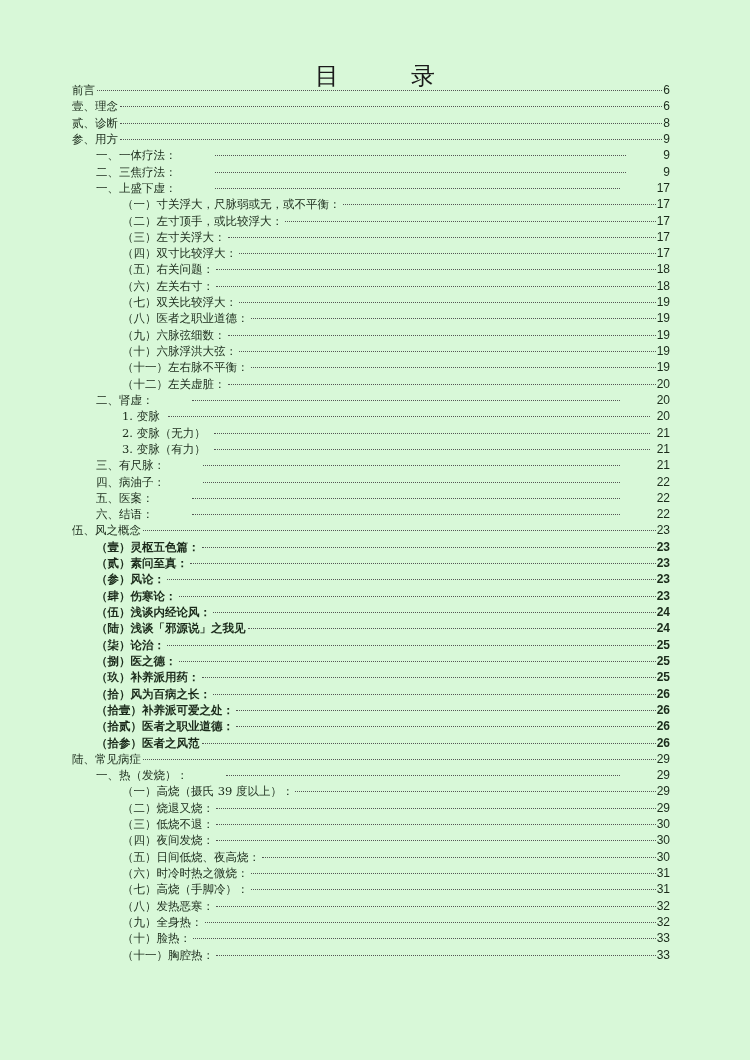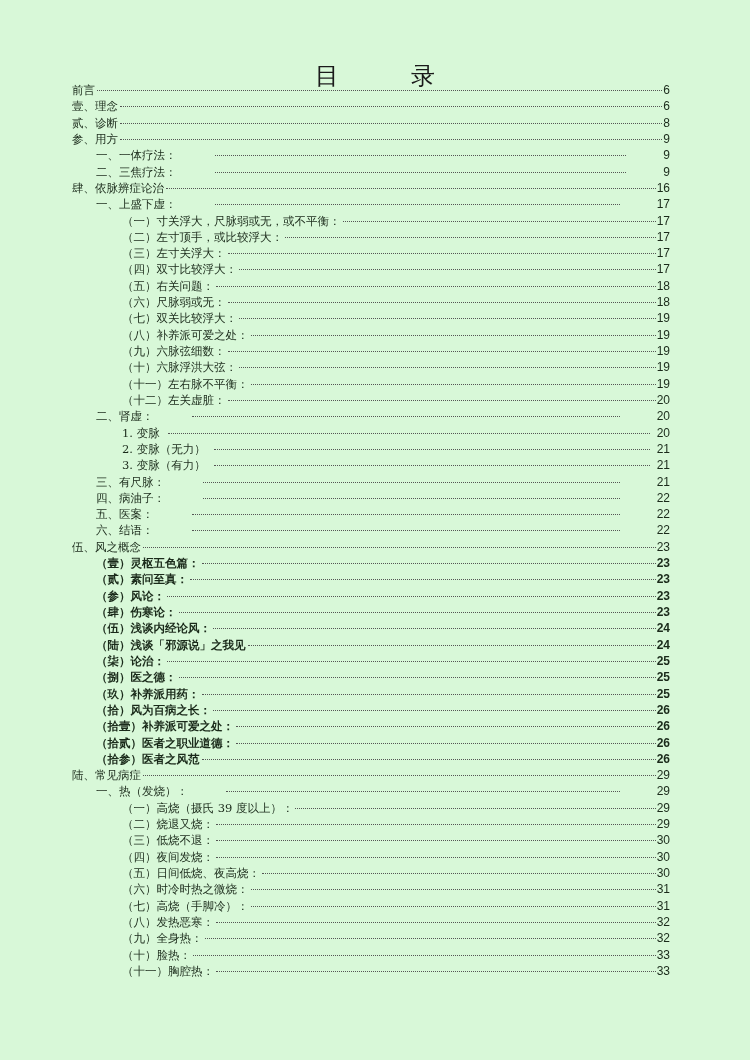--- a/index.html
+++ b/index.html
@@ -80,25 +80,20 @@
     <div class="row l1">
       <span class="label">一、一体疗法：</span>
       <span class="leader"></span>
       <span class="page">9</span>
     </div>
     <div class="row l1">
       <span class="label">二、三焦疗法：</span>
       <span class="leader"></span>
       <span class="page">9</span>
     </div>
-    <div class="row l0">
-      <span class="label">肆、依脉辨症论治</span>
-      <span class="leader"></span>
-      <span class="page">16</span>
-    </div>
     <div class="row l1">
       <span class="label">一、上盛下虚：</span>
       <span class="leader"></span>
       <span class="page">17</span>
     </div>
     <div class="row l2">
       <span class="label">（一）寸关浮大，尺脉弱或无，或不平衡：</span>
       <span class="leader"></span>
       <span class="page">17</span>
     </div>
@@ -116,31 +111,31 @@
       <span class="label">（四）双寸比较浮大：</span>
       <span class="leader"></span>
       <span class="page">17</span>
     </div>
     <div class="row l2">
       <span class="label">（五）右关问题：</span>
       <span class="leader"></span>
       <span class="page">18</span>
     </div>
     <div class="row l2">
-      <span class="label">（六）尺脉弱或无：</span>
+      <span class="label">（六）左关右寸：</span>
       <span class="leader"></span>
       <span class="page">18</span>
     </div>
     <div class="row l2">
       <span class="label">（七）双关比较浮大：</span>
       <span class="leader"></span>
       <span class="page">19</span>
     </div>
     <div class="row l2">
-      <span class="label">（八）补养派可爱之处：</span>
+      <span class="label">（八）医者之职业道德：</span>
       <span class="leader"></span>
       <span class="page">19</span>
     </div>
     <div class="row l2">
       <span class="label">（九）六脉弦细数：</span>
       <span class="leader"></span>
       <span class="page">19</span>
     </div>
     <div class="row l2">
       <span class="label">（十）六脉浮洪大弦：</span>

